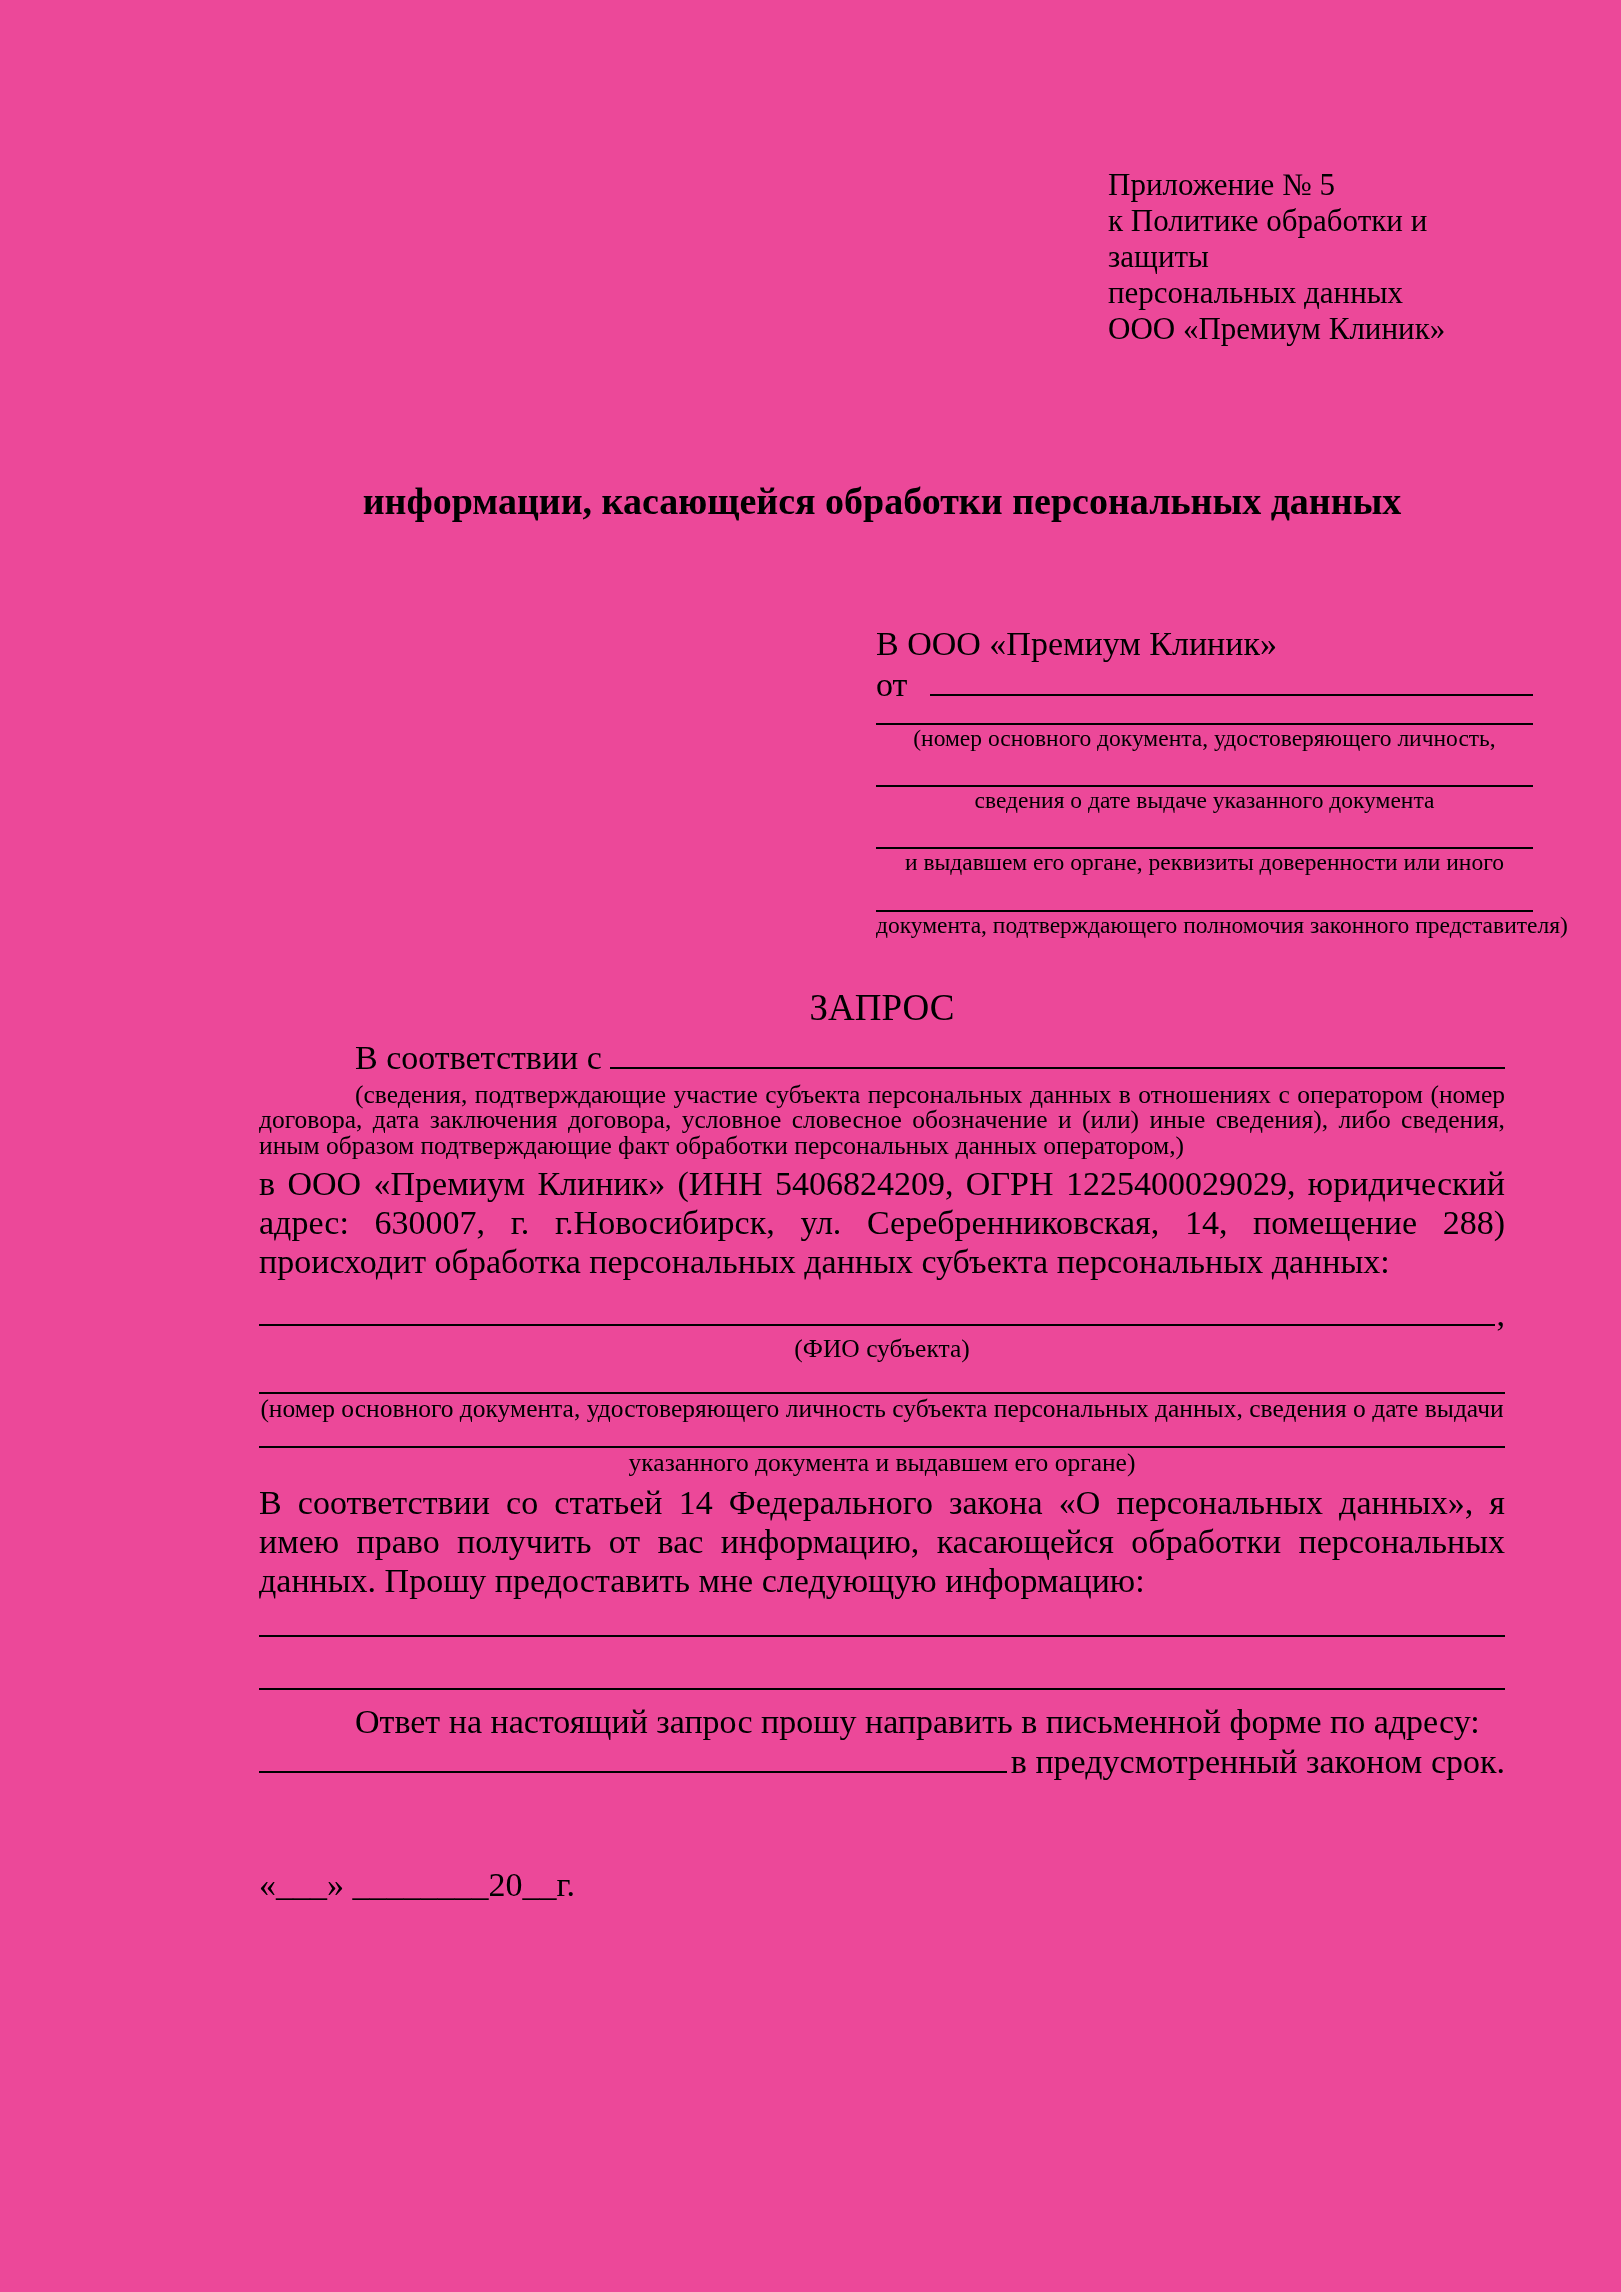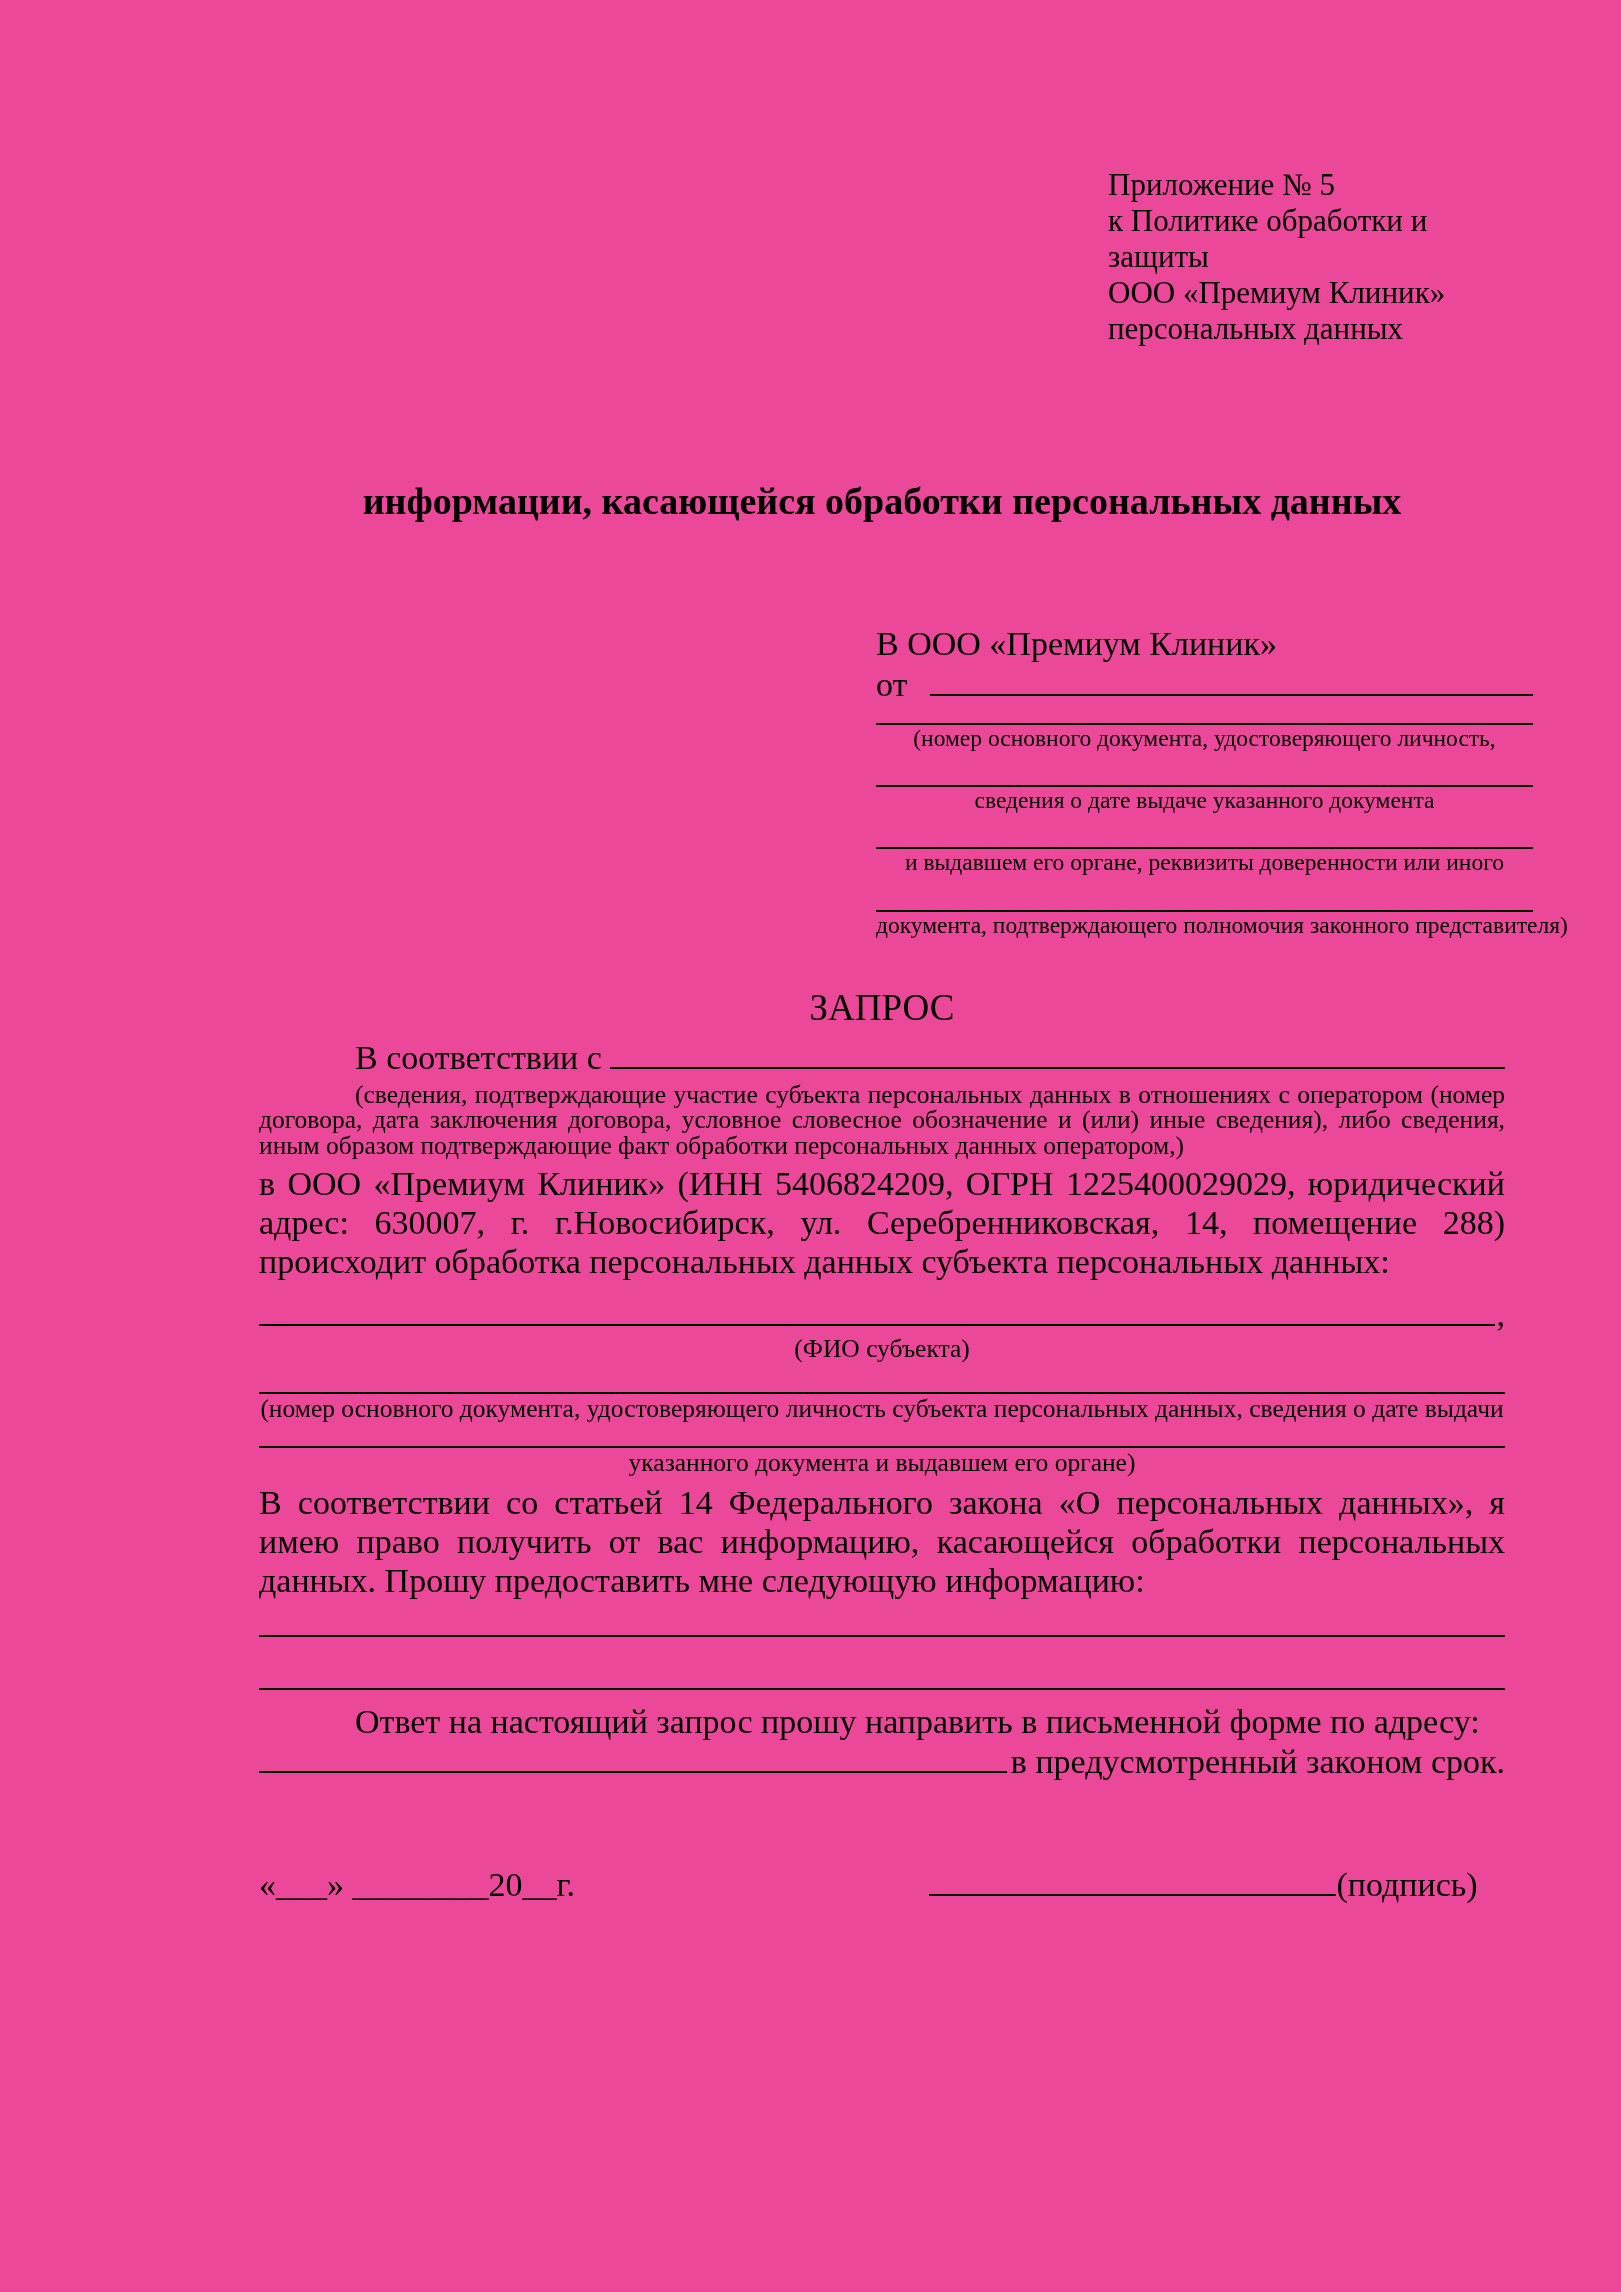--- a/index.html
+++ b/index.html
@@ -55,22 +55,22 @@
 </style>
 </head>
 <body>
 
 <div class="page">
   <div class="content">
 
     <div class="appendix">
       <div>Приложение № 5</div>
       <div>к Политике обработки и защиты</div>
+      <div>персональных данных</div>
       <div>ООО «Премиум Клиник»</div>
-      <div>персональных данных</div>
     </div>
 
     <div class="doc-title">
       <br>
       <span>информации, касающейся обработки персональных данных</span>
     </div>
 
     <div class="addressee">
       <div>В ООО «Премиум Клиник»</div>
       <div class="row">
@@ -120,21 +120,17 @@
     <div class="uline blank-line-2"></div>
 
     <div class="para answer-para">Ответ на настоящий запрос прошу направить в письменной форме по адресу:</div>
     <div class="row answer-row">
       <span class="fill"></span>
       <span class="tail">в предусмотренный законом срок.</span>
     </div>
 
     <div class="sig-row">
       <span>«___» ________20__г.</span>
-      <span class="sig-group">
-        <span class="sig-line"></span>
-        <span>(подпись)</span>
-      </span>
     </div>
 
   </div>
 </div>
 
 
 </body></html>

